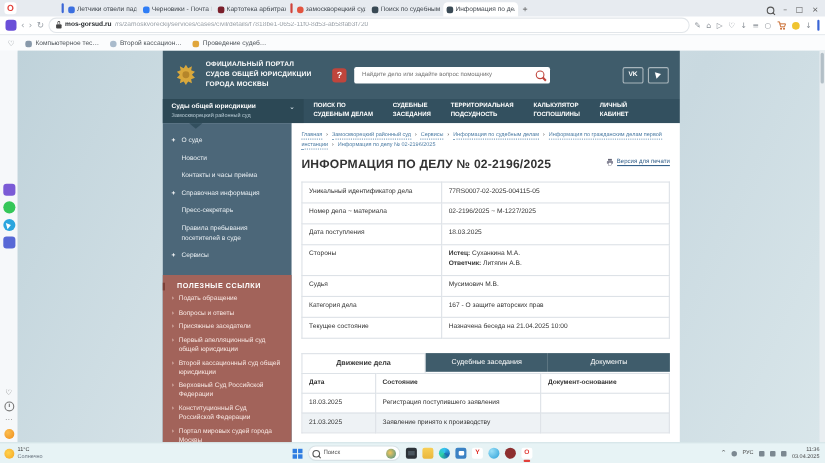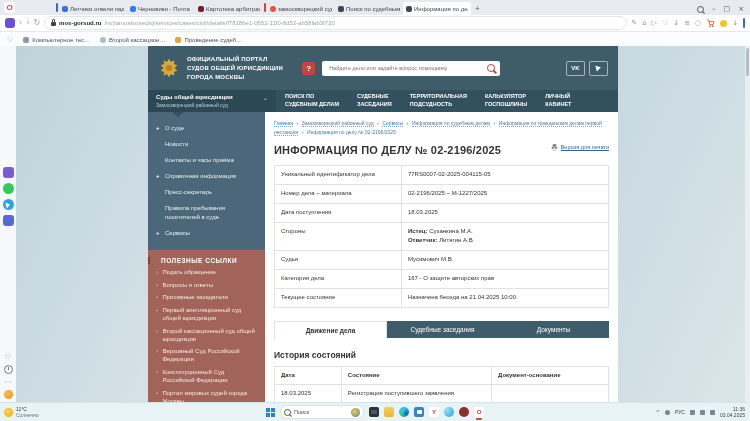--- a/index.html
+++ b/index.html
@@ -431,21 +431,20 @@
               </tr>
             </tbody>
               </table>
 
             <div class="casetabs">
               <div class="tabbtn active">Движение дела</div>
               <div class="tabbtn inactive">Судебные заседания</div>
               <div class="tabbtn inactive">Документы</div>
             </div>
 
-            <div class="hist-head">История состояний</div>
 
             <table class="hist">
               <tbody>
                   <tr class="hrow">
                 <td class="c-date">Дата</td>
                 <td class="c-state">Состояние</td>
                 <td class="c-doc">Документ-основание</td>
               </tr>
               <tr>
                 <td>18.03.2025</td>

